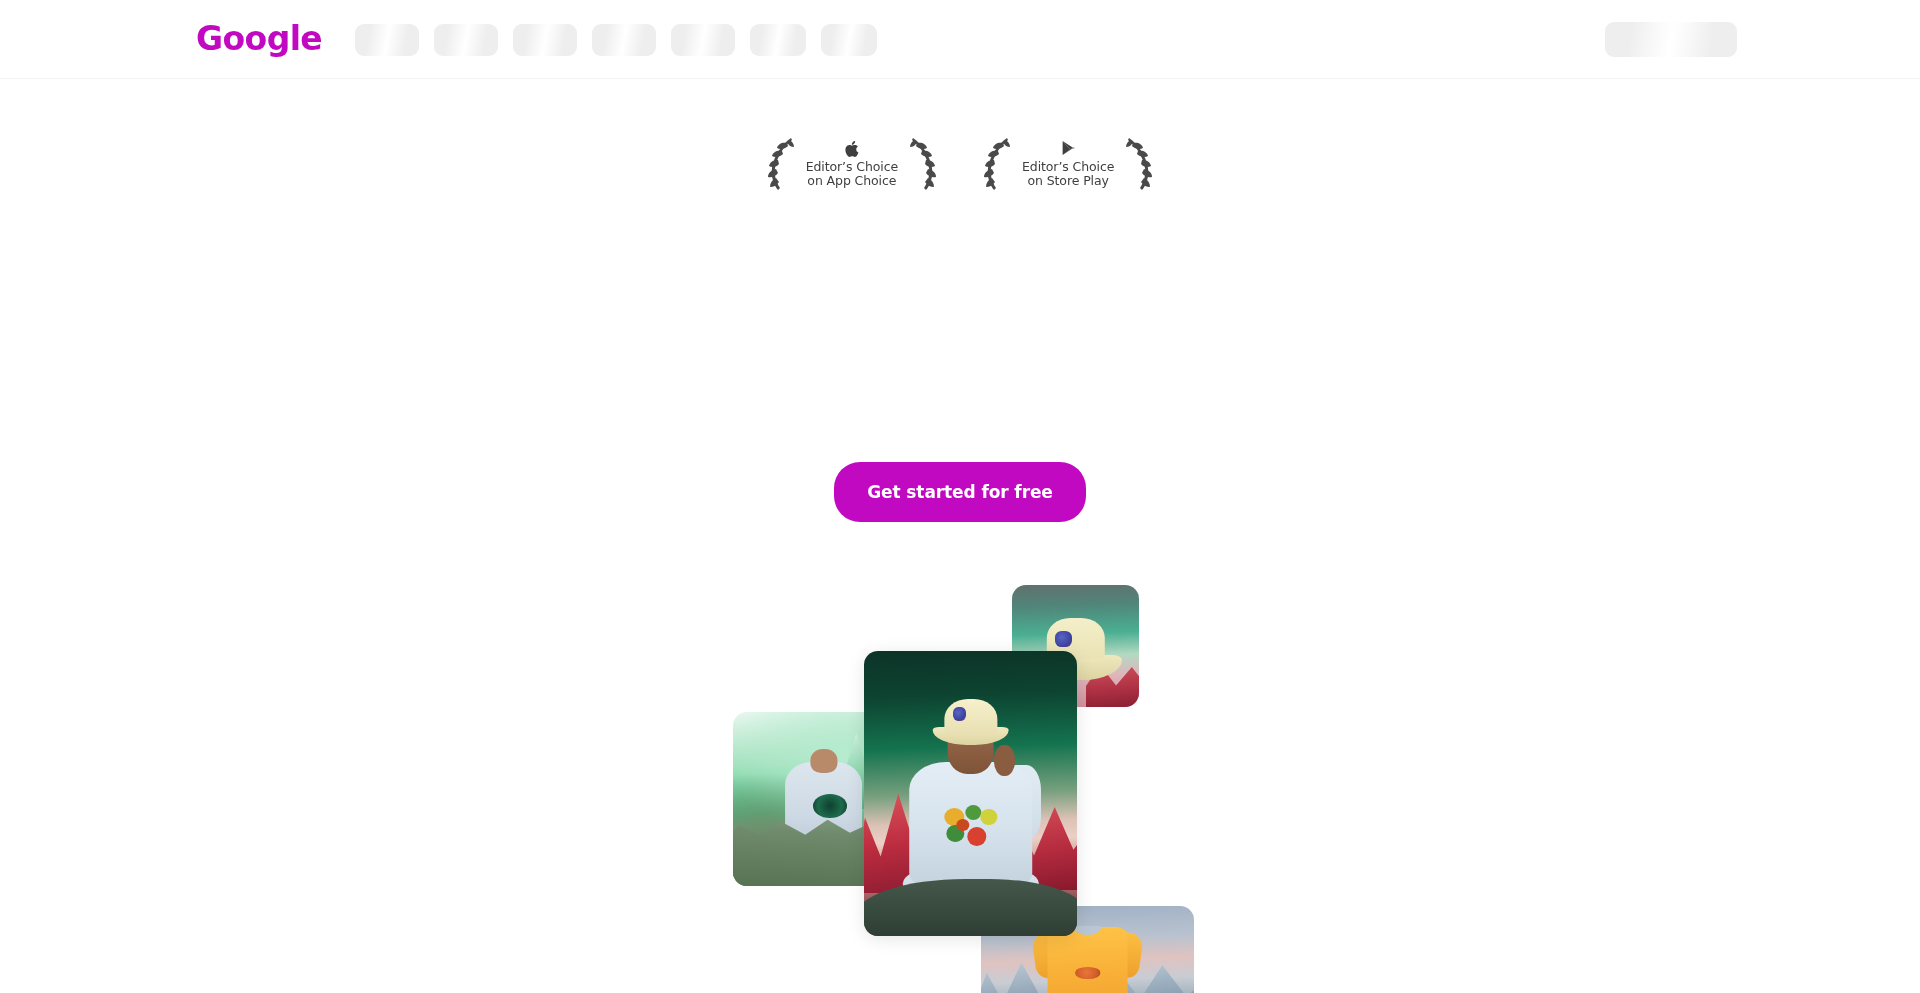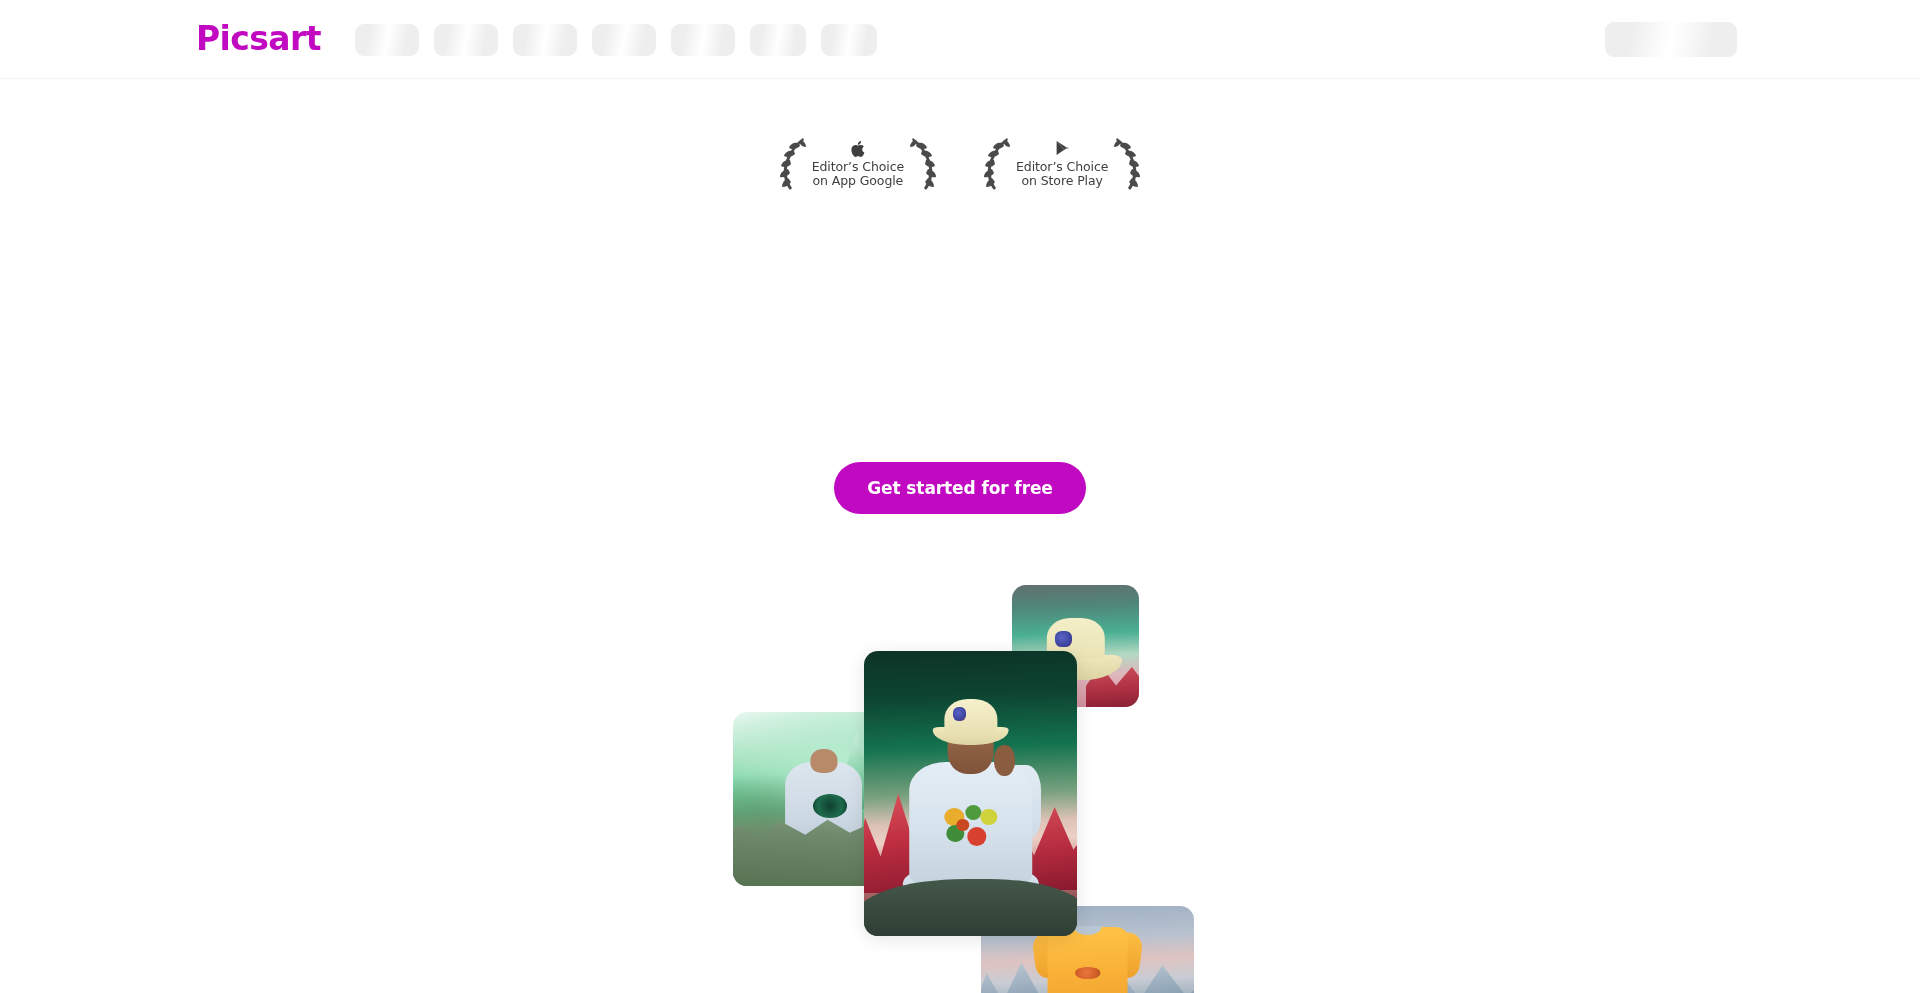--- a/index.html
+++ b/index.html
@@ -85,21 +85,21 @@
     display: flex;
     justify-content: center;
     align-items: flex-start;
     gap: 42px;
   }
 
   .badge {
     display: flex;
     align-items: center;
     justify-content: center;
-    gap: 2px;
+    gap: 8px;
   }
 
   .laurel { flex: 0 0 auto; display: block; }
   .laurel.right { transform: scaleX(-1); }
 
   .badge-center {
     display: flex;
     flex-direction: column;
     align-items: center;
     padding: 0 3px;
@@ -130,21 +130,21 @@
     left: 0;
     width: 1920px;
     display: flex;
     justify-content: center;
   }
 
   .cta {
     display: inline-flex;
     align-items: center;
     justify-content: center;
-    height: 52px;
+    height: 60px;
     padding: 0 33px;
     border: none;
     border-radius: 26px;
     background: #c209c2;
     color: #ffffff;
     font-family: "DejaVu Sans", sans-serif;
     font-size: 17px;
     font-weight: 600;
     letter-spacing: -0.1px;
     cursor: pointer;
@@ -426,21 +426,21 @@
     transform: translateX(-50%);
     background: radial-gradient(circle at 45% 45%, #e8773a 0%, #cf5c28 70%, #a8471d 100%);
     border-radius: 46%;
   }
 </style>
 </head>
 <body>
 
 <div class="header">
 
-  <div class="logo">Picsart</div>
+  <div class="logo">Google</div>
 
   <div class="nav-skeletons">
     <div class="skel" style="width:64px"></div>
     <div class="skel" style="width:64px"></div>
     <div class="skel" style="width:64px"></div>
     <div class="skel" style="width:64px"></div>
     <div class="skel" style="width:64px"></div>
     <div class="skel" style="width:56px"></div>
     <div class="skel" style="width:56px"></div>
   </div>
@@ -464,21 +464,21 @@
     </svg>
 
     <div class="badge-center">
       <div class="badge-icon">
         <svg width="15" height="18" viewBox="0 0 15 18" fill="#3f3f3f">
           <path d="M12.2 9.6c0-2 1.6-3 1.7-3.1-0.9-1.4-2.4-1.5-2.9-1.6-1.2-0.1-2.4 0.7-3 0.7-0.6 0-1.6-0.7-2.6-0.7-1.3 0-2.6 0.8-3.3 2-1.4 2.4-0.4 6 1 8 0.7 1 1.5 2.1 2.5 2 1 0 1.4-0.6 2.6-0.6 1.2 0 1.5 0.6 2.6 0.6 1.1 0 1.8-1 2.5-2 0.8-1.1 1.1-2.2 1.1-2.3-0.1 0-2.2-0.8-2.2-3z"></path>
           <path d="M10.3 3.6c0.5-0.7 0.9-1.6 0.8-2.6-0.8 0-1.8 0.5-2.4 1.3-0.5 0.6-1 1.6-0.8 2.5 0.9 0.1 1.8-0.4 2.4-1.2z"></path>
         </svg>
       </div>
       <div class="badge-text">Editor’s Choice</div>
-      <div class="badge-text">on App Google</div>
+      <div class="badge-text">on App Choice</div>
     </div>
 
     <svg class="laurel right" width="30" height="56" viewBox="0 0 30 56">
       <g fill="#4a4a4a">
         <path d="M26 2 C16 9 9 20 7 32 C6 40 8 48 13 54 L15 52 C11 46 9 39 10 32 C12 21 18 11 27 4 Z"></path>
         <path d="M22 7 C17 6 13 8 12 12 C15 14 20 13 23 10 Z"></path>
         <path d="M17 15 C12 14 8 16 7 20 C10 22 15 21 18 18 Z"></path>
         <path d="M13 24 C8 24 5 26 4 30 C7 32 12 31 14 28 Z"></path>
         <path d="M11 33 C6 34 3 37 3 41 C7 42 11 40 13 37 Z"></path>
         <path d="M11 42 C7 44 5 47 5 51 C9 51 12 49 14 46 Z"></path>

